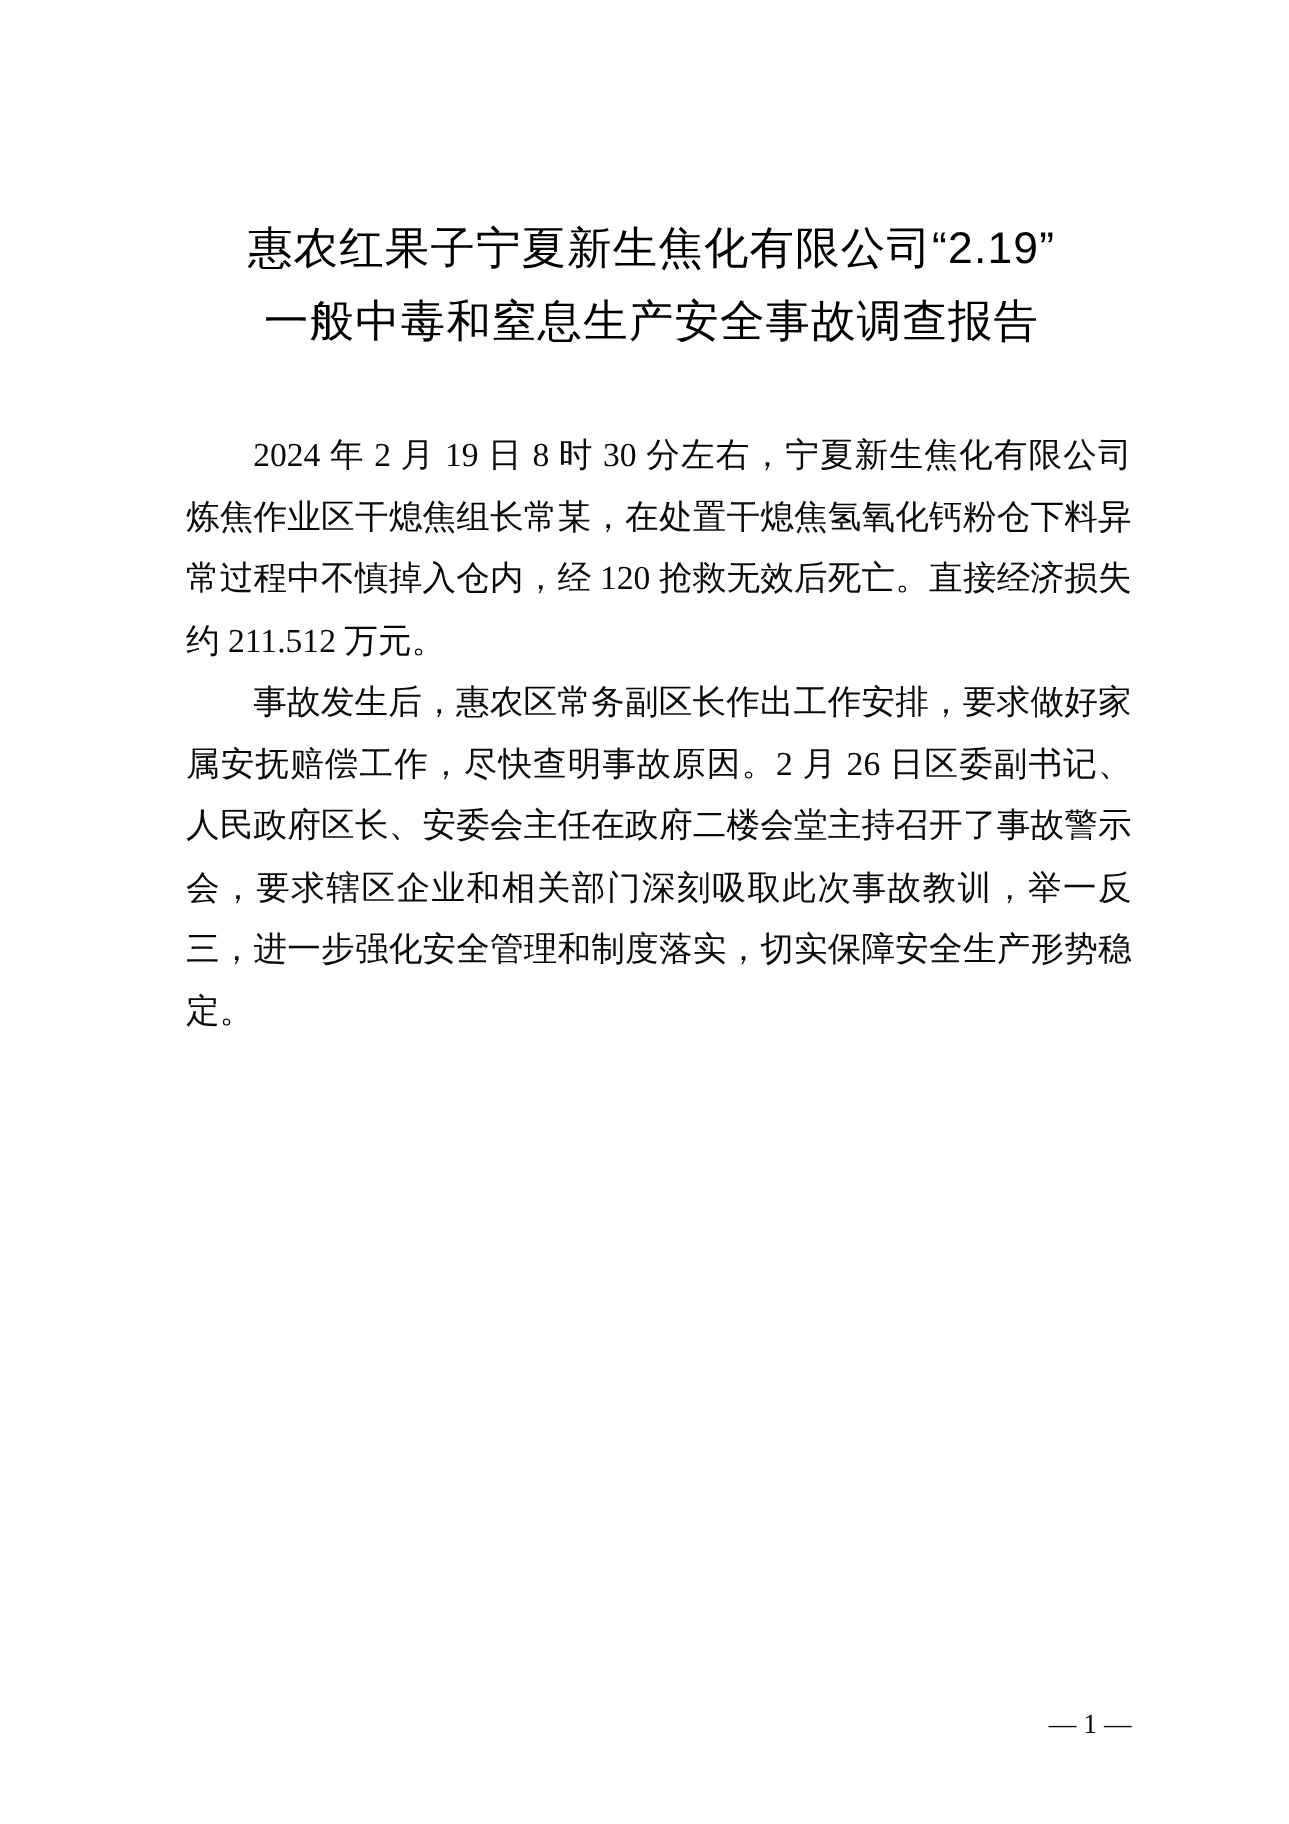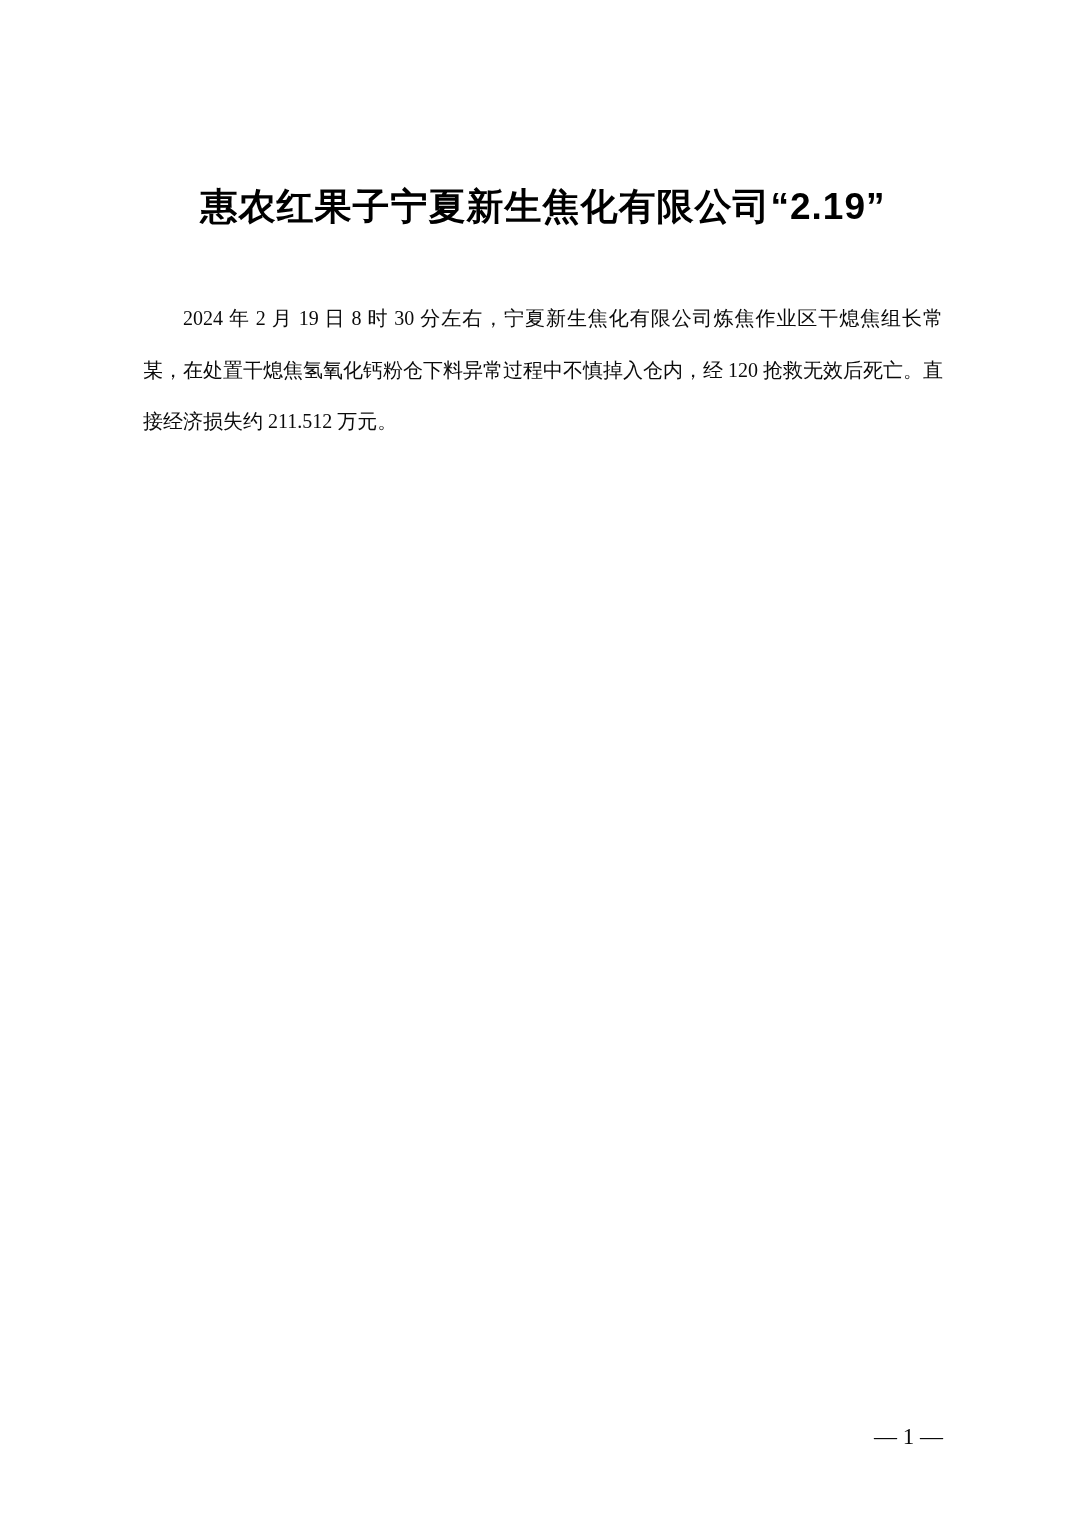--- a/index.html
+++ b/index.html
@@ -18,33 +18,34 @@
     overflow: hidden;
   }
   .content {
     position: absolute;
     left: 143px;
     top: 176px;
     width: 800px;
   }
   .doc-title {
     font-family: "Liberation Sans", "DejaVu Sans", sans-serif;
-    font-weight: bold;
+    font-weight: normal;
     font-size: 37px;
     line-height: 61px;
     text-align: center;
     letter-spacing: 1px;
     color: #000000;
   }
   .doc-body {
     margin-top: 56px;
-    font-size: 20px;
+    font-size: 28px;
     line-height: 51.5px;
     text-align: justify;
     color: #0a0a0a;
+    margin-left: 12px;
   }
   .doc-body p {
     margin: 0;
     padding: 0;
     text-indent: 2em;
     word-break: break-all;
   }
   .page-footer {
     position: absolute;
     right: 131px;
@@ -55,19 +56,21 @@
     font-family: "Liberation Serif", "DejaVu Serif", serif;
   }
 </style>
 </head>
 <body>
 
 <div class="page">
   <div class="content">
     <div class="doc-title">
       <div>惠农红果子宁夏新生焦化有限公司“2.19”</div>
+      <div>一般中毒和窒息生产安全事故调查报告</div>
     </div>
     <div class="doc-body">
       <p>2024 年 2 月 19 日 8 时 30 分左右，宁夏新生焦化有限公司炼焦作业区干熄焦组长常某，在处置干熄焦氢氧化钙粉仓下料异常过程中不慎掉入仓内，经 120 抢救无效后死亡。直接经济损失约 211.512 万元。</p>
+      <p>事故发生后，惠农区常务副区长作出工作安排，要求做好家属安抚赔偿工作，尽快查明事故原因。2 月 26 日区委副书记、人民政府区长、安委会主任在政府二楼会堂主持召开了事故警示会，要求辖区企业和相关部门深刻吸取此次事故教训，举一反三，进一步强化安全管理和制度落实，切实保障安全生产形势稳定。</p>
     </div>
   </div>
   <div class="page-footer">— 1 —</div>
 </div>
 
 </body></html>

